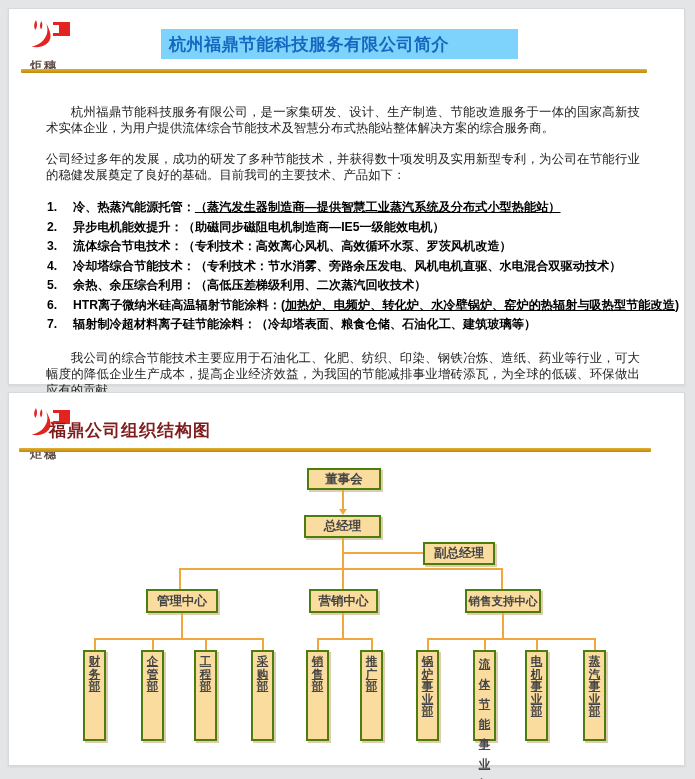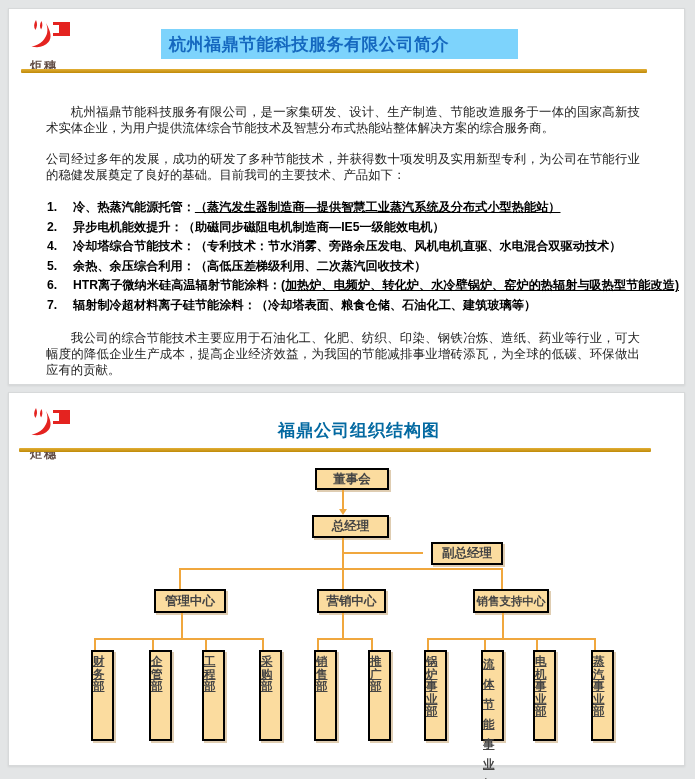--- a/index.html
+++ b/index.html
@@ -26,38 +26,38 @@
   .title-band{
     position:absolute;left:152px;top:20px;width:357px;height:30px;
     background:#7dd3fc;display:flex;align-items:center;
   }
   .title-band .t{font-size:17px;font-weight:bold;color:#1568bf;padding-left:8px;letter-spacing:.5px;}
   .gold-rule{position:absolute;height:4px;background:linear-gradient(#e2ae35,#bf8a08);border-radius:1px;}
   #rule-1{left:12px;top:60px;width:626px;}
   #rule-2{left:10px;top:55px;width:632px;}
 
   
-  .title-center{position:absolute;left:40px;top:26px;width:620px;text-align:center;
-    font-size:17px;font-weight:bold;color:#0369a1;letter-spacing:1px;}
+  .title-center{position:absolute;left:40px;top:26px;width:620px;
+    font-size:17px;font-weight:bold;color:#7f1d1d;letter-spacing:1px;}
 
   
   .doc-body{position:absolute;left:22px;top:80px;width:624px;color:#222;font-size:12.4px;}
   .doc-body p{margin:15px;line-height:16px;text-align:justify;}
   .doc-body p.indent{text-indent:2em;}
   .plist{margin:3px 0 2px 0;}
   .li{white-space:nowrap;line-height:19.5px;font-weight:bold;color:#000;font-size:12.2px;padding-left:16px;}
   .li .num{display:inline-block;width:26px;}
   .li .u{text-decoration:underline;}
 
   
   .node{
     position:absolute;box-sizing:border-box;
-    background:#fbdc9f;border:2px solid #000000;
+    background:#fbdc9f;border:2px solid #4d7c0f;
     box-shadow:2px 2px 0 rgba(172,124,52,.38);
-    color:#454545;font-weight:600;text-align:left;margin-left:8px;
+    color:#454545;font-weight:600;text-align:center;
   }
   .node.h{display:flex;align-items:center;justify-content:center;font-size:12.5px;}
   .node.v{font-size:11.5px;line-height:12.5px;word-break:break-all;padding-top:3px;width:23px;height:91px;text-decoration:underline;}
   .cline{position:absolute;background:#f0a73e;}
   .hl{height:2px;} .vl{width:2px;}
   .arrowhead{
     position:absolute;width:0;height:0;
     border-left:4px solid transparent;border-right:4px solid transparent;
     border-top:6px solid #f0a73e;
   }
@@ -86,20 +86,23 @@
   <div class="doc-body">
     <p class="indent">杭州福鼎节能科技服务有限公司，是一家集研发、设计、生产制造、节能改造服务于一体的国家高新技术实体企业，为用户提供流体综合节能技术及智慧分布式热能站整体解决方案的综合服务商。</p>
     <p>公司经过多年的发展，成功的研发了多种节能技术，并获得数十项发明及实用新型专利，为公司在节能行业的稳健发展奠定了良好的基础。目前我司的主要技术、产品如下：</p>
 
     <div class="plist">
       <div class="li">
         <span class="num">1.</span><span>冷、热蒸汽能源托管：</span><span class="u">（蒸汽发生器制造商—提供智慧工业蒸汽系统及分布式小型热能站）</span>
       </div>
       <div class="li">
         <span class="num">2.</span><span>异步电机能效提升：</span><span>（助磁同步磁阻电机制造商—IE5一级能效电机）</span>
+      </div>
+      <div class="li">
+        <span class="num">3.</span><span>流体综合节电技术：</span><span>（专利技术：高效离心风机、高效循环水泵、罗茨风机改造）</span>
       </div>
       <div class="li">
         <span class="num">4.</span><span>冷却塔综合节能技术：</span><span>（专利技术：节水消雾、旁路余压发电、风机电机直驱、水电混合双驱动技术）</span>
       </div>
       <div class="li">
         <span class="num">5.</span><span>余热、余压综合利用：</span><span>（高低压差梯级利用、二次蒸汽回收技术）</span>
       </div>
       <div class="li">
         <span class="num">6.</span><span>HTR离子微纳米硅高温辐射节能涂料：</span><span class="u">(加热炉、电频炉、转化炉、水冷壁锅炉、窑炉的热辐射与吸热型节能改造)</span>
       </div>

